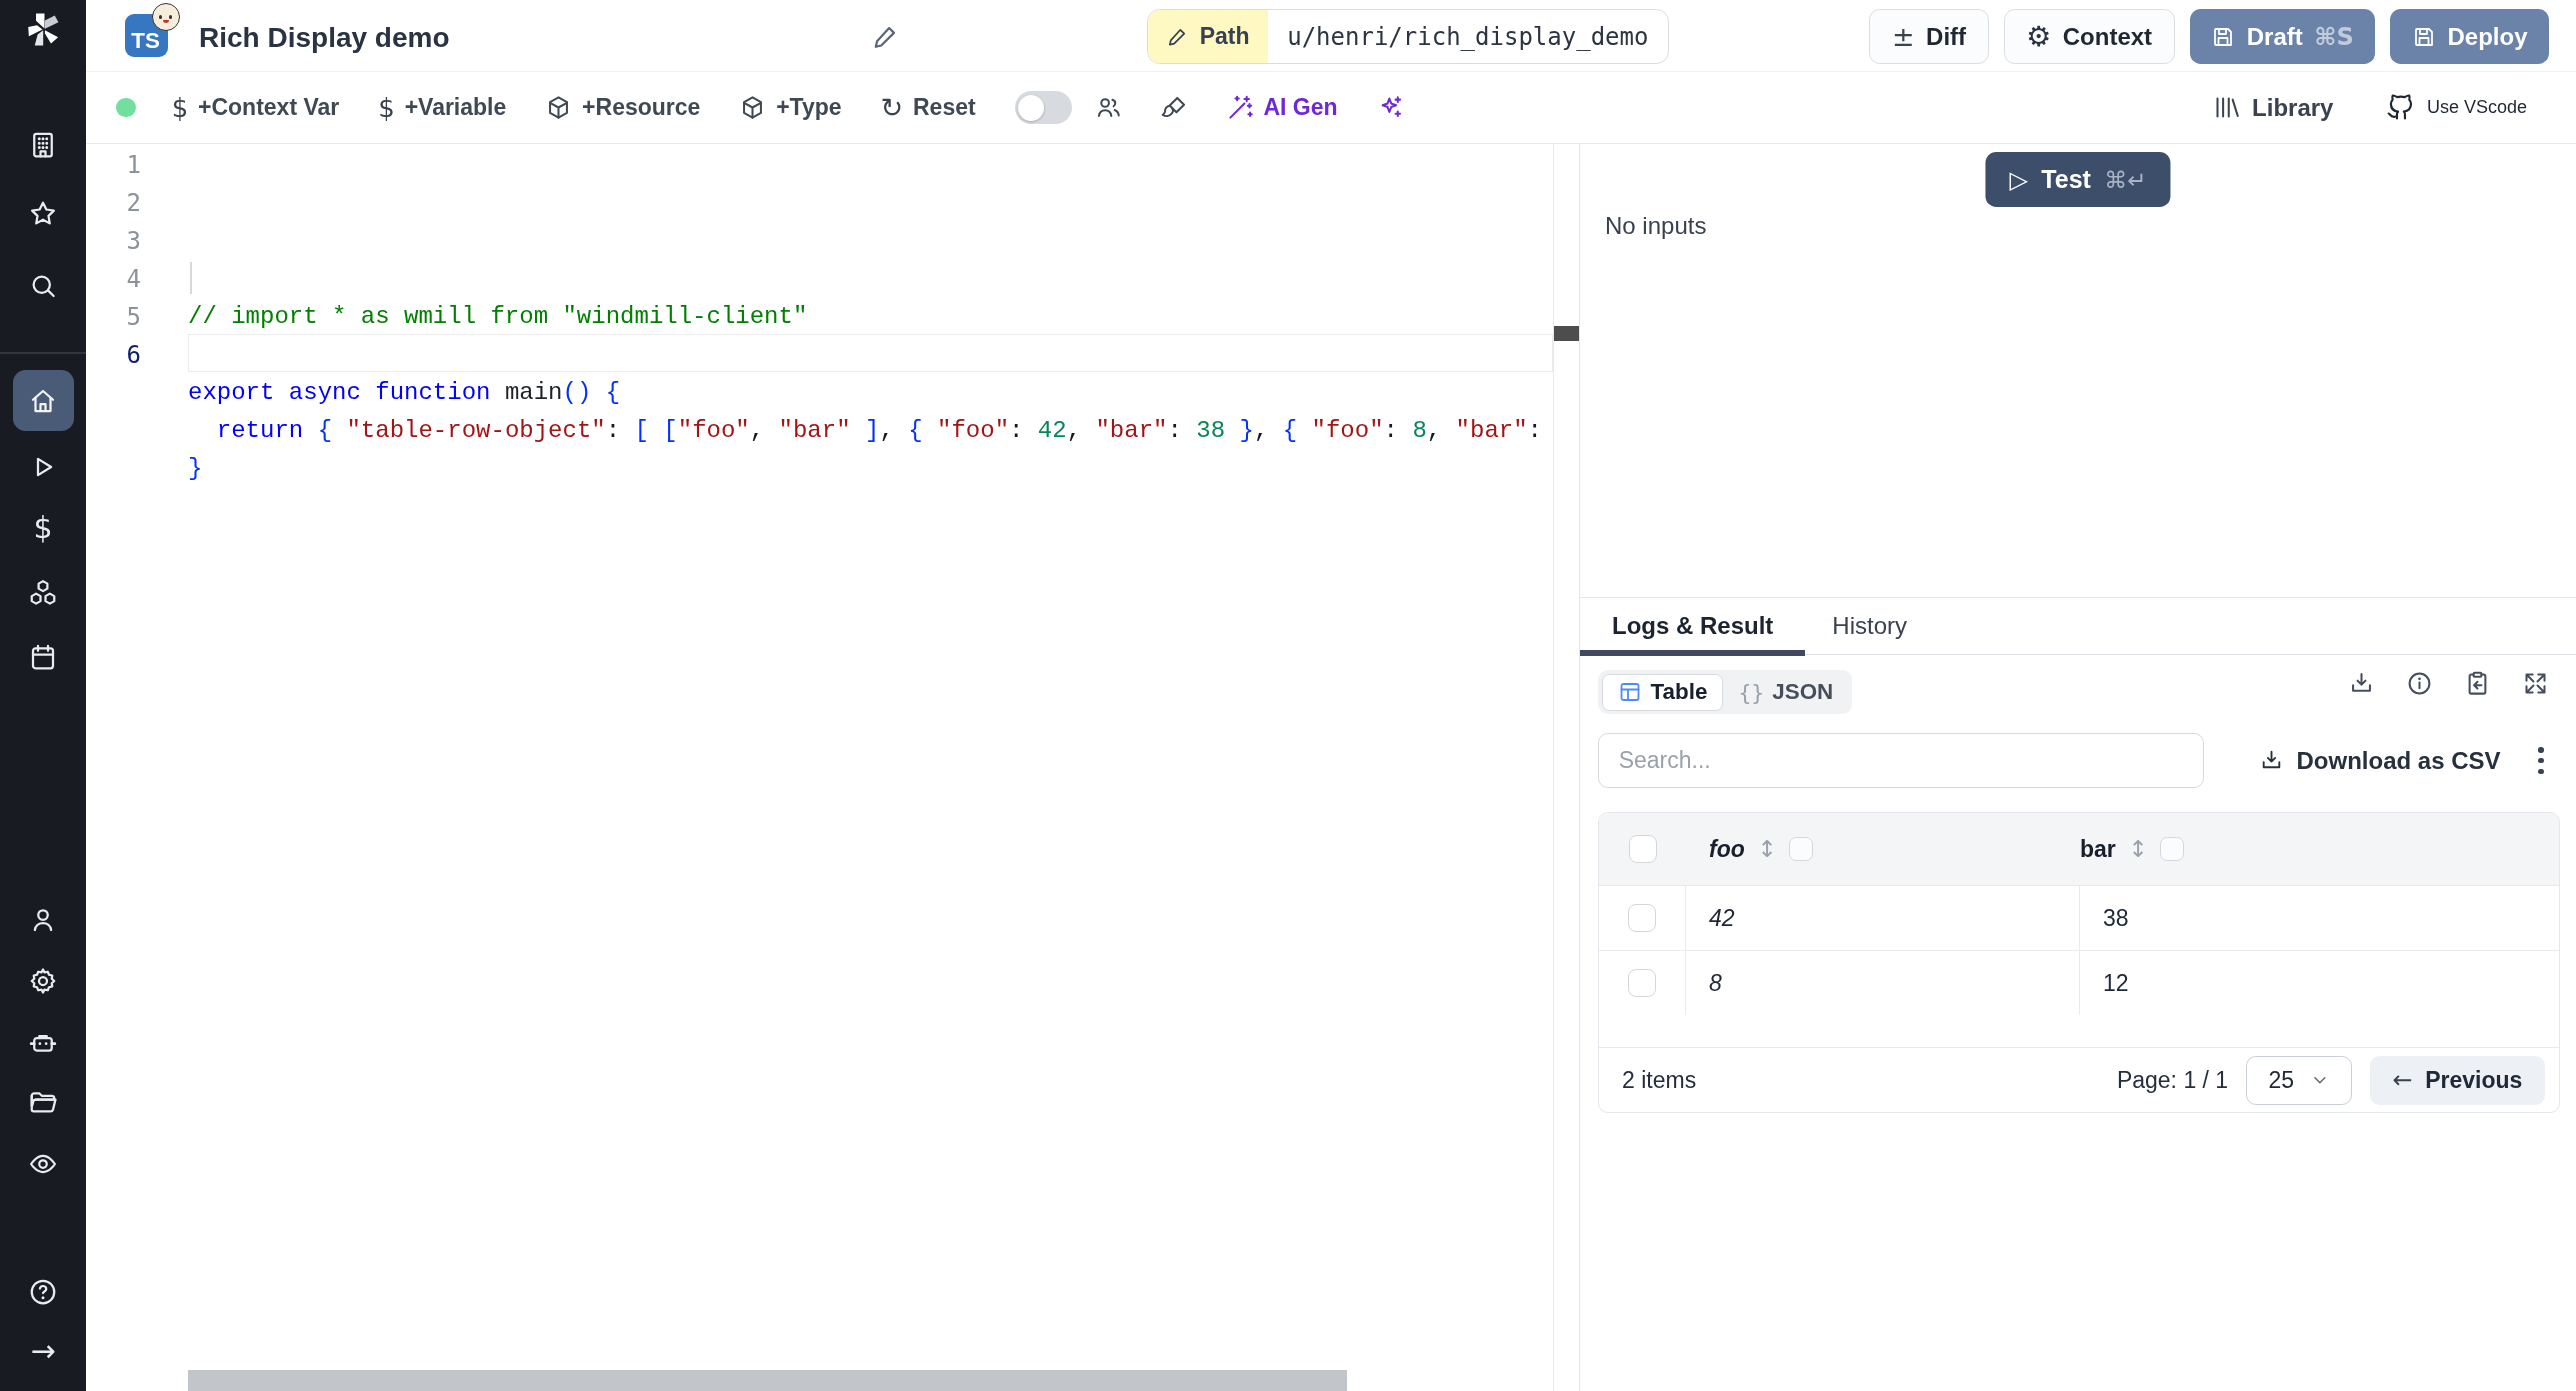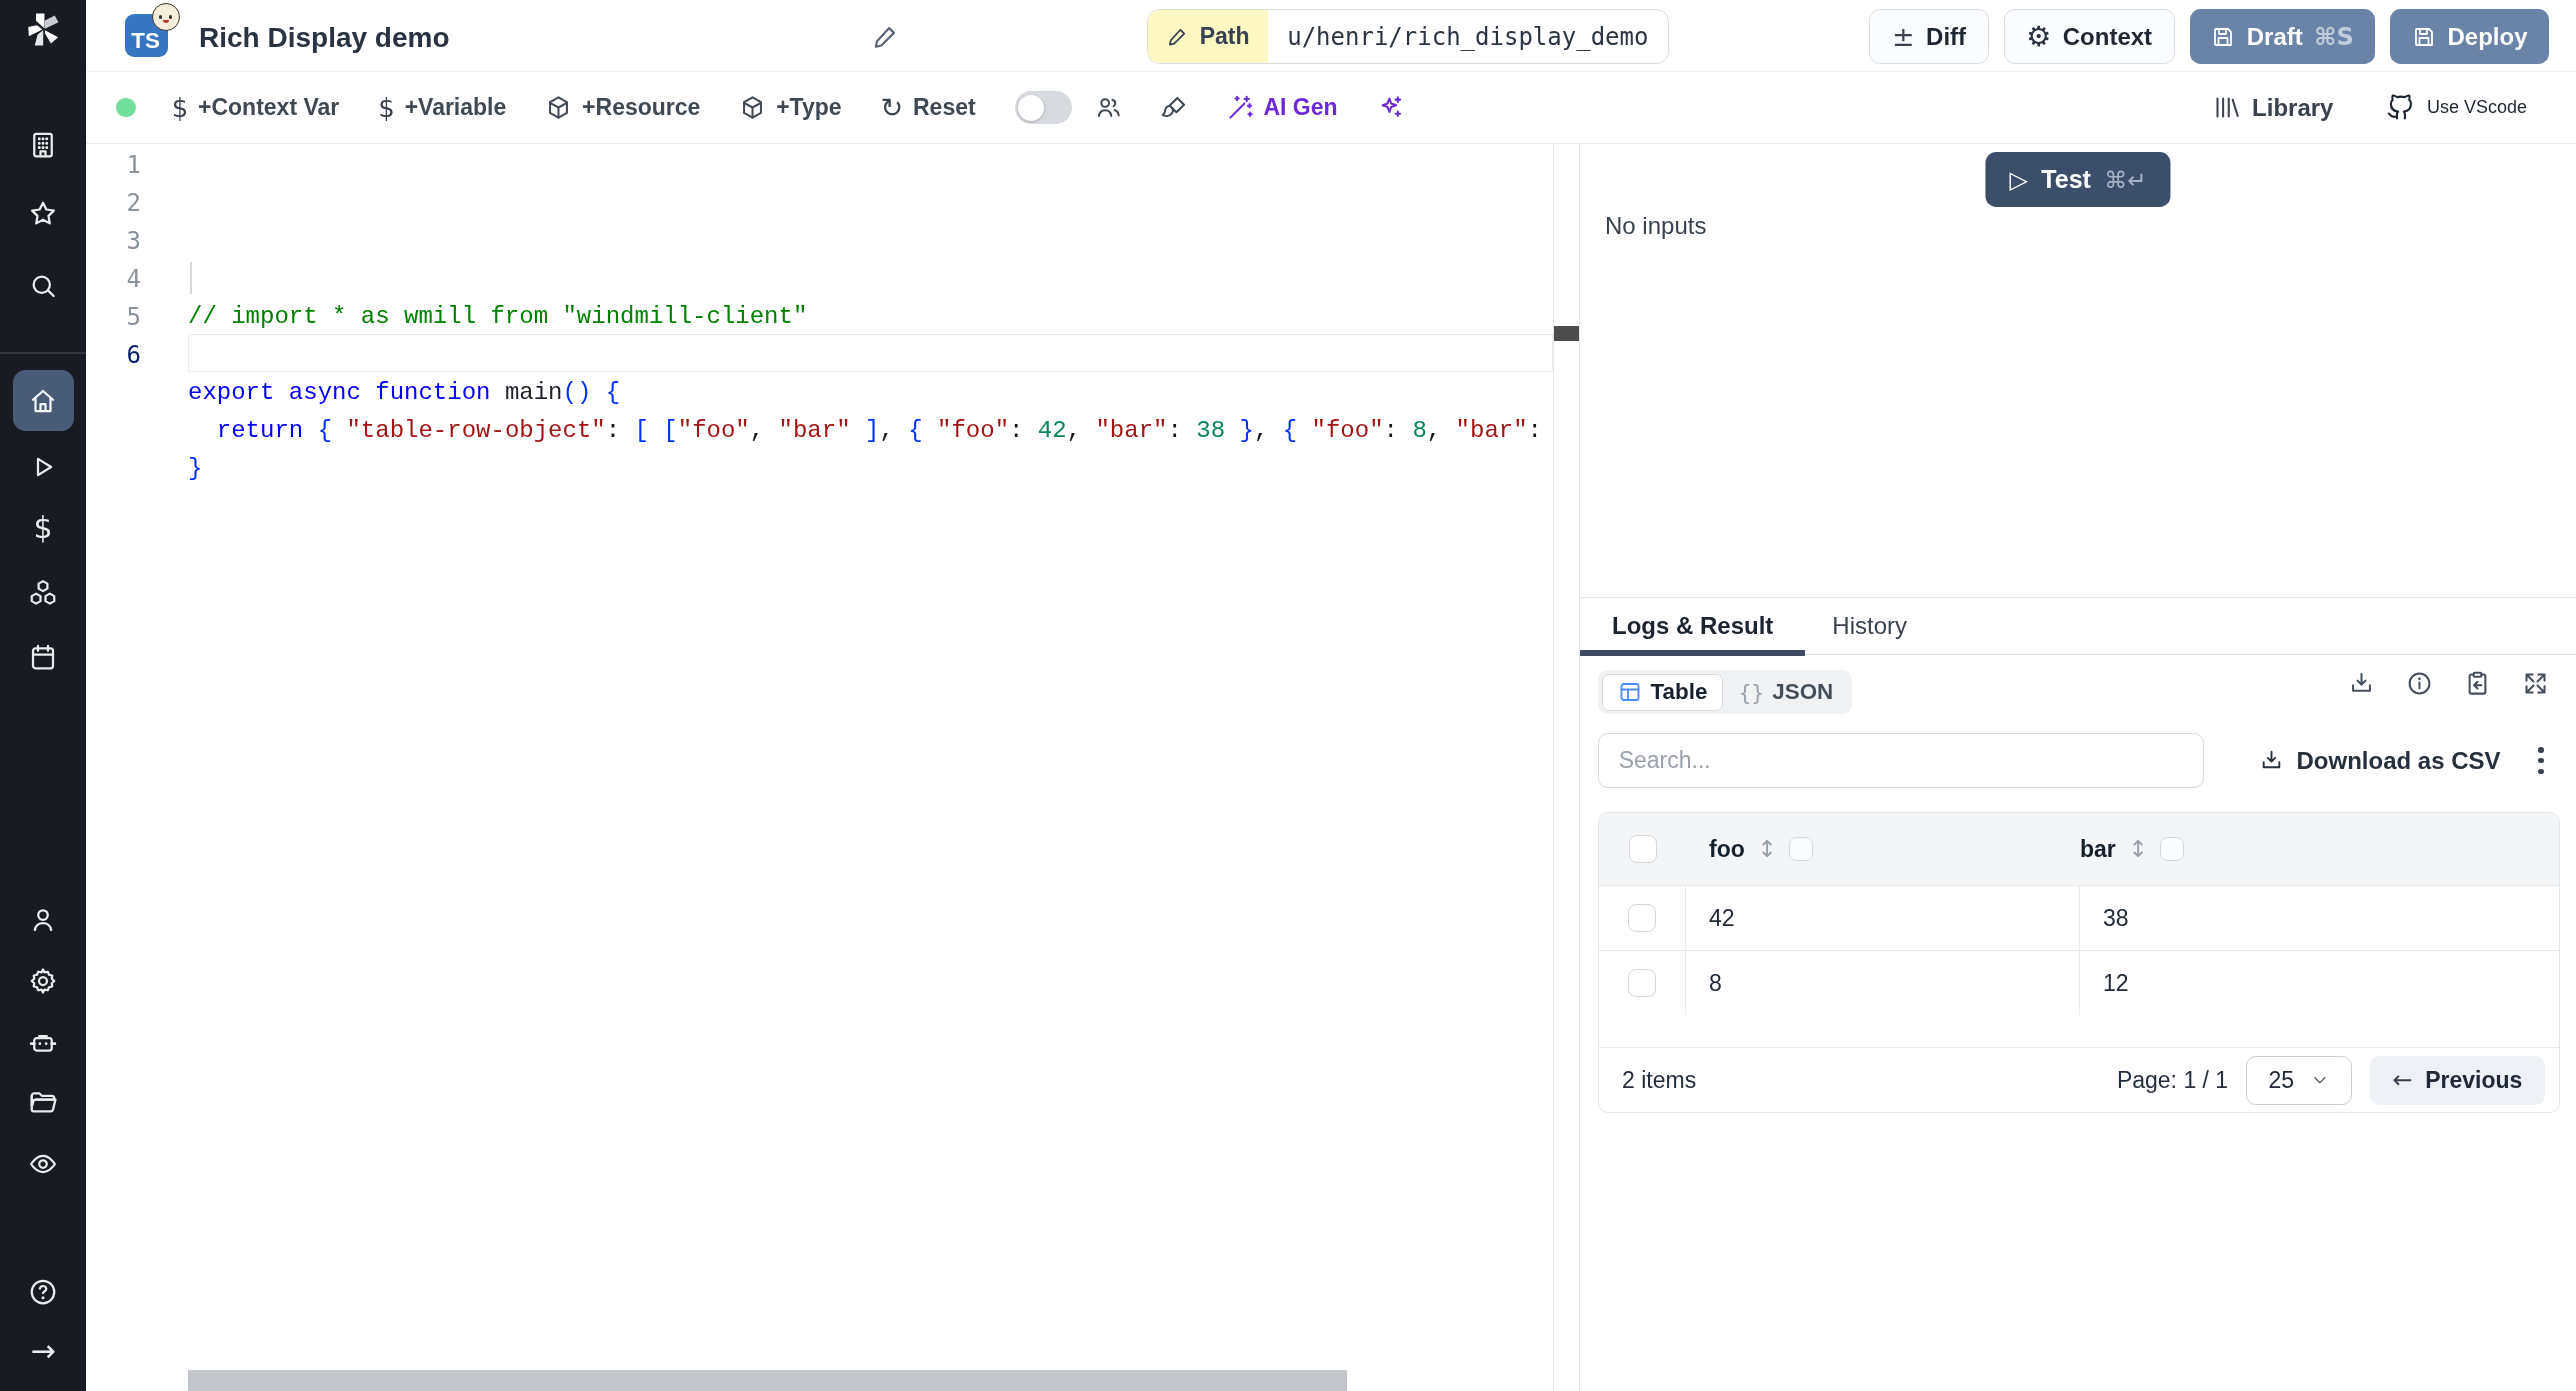--- a/index.html
+++ b/index.html
@@ -97,21 +97,21 @@
   .search-input { width:606px; height:55px; border:1.8px solid #d5d9dd; border-radius:9.8px; padding:0 19.7px; font-size:23px; color:#1f2733; font-family:"Liberation Sans", sans-serif; outline:none; }
   .search-input::placeholder { color:#9aa1ab; }
   .csv { display:flex; align-items:center; gap:12.5px; margin-left:55px; color:#27303d; font-size:24px; font-weight:600; }
   .csv svg{width:25px;height:25px;}
   .kebab { margin-left:auto; display:flex; flex-direction:column; gap:5.4px; padding:5.4px; }
   .kebab i { width:5.4px; height:5.4px; border-radius:50%; background:#39424e; }
 
   .tcard { margin:24px 16px 0 18px; border:1.8px solid #e3e6ea; border-radius:9.8px; overflow:hidden; }
   .thead { height:72px; background:#f4f5f7; display:flex; align-items:center; }
   .col-cb { width:87px; display:flex; justify-content:center; }
-  .col-foo { width:394px; display:flex; align-items:center; gap:12.5px; }
+  .col-foo { width:394px; display:flex; align-items:center; gap:12.5px;font-style:italic; }
   .col-bar { flex:1; display:flex; align-items:center; gap:12.5px; }
   .th-label { font-size:23px; font-weight:700; color:#16202e; }
   .sort-g { font-family:"DejaVu Sans", sans-serif; font-size:23px; color:#98a1ab; }
   .cb { width:28px; height:28px; border:1.8px solid #d3d7dc; border-radius:8px; background:#fff; }
   .cb-sm { width:24px; height:24px; border:1.8px solid #d4d8dd; border-radius:7.2px; background:#fbfcfd; }
   .trow { height:65px; display:flex; align-items:center; border-top:1.8px solid #e8ebee; font-size:23px; color:#202938; }
   .trow .col-cb { align-self:stretch; align-items:center; border-right:1.8px solid #e8ebee; }
   .trow .col-foo { align-self:stretch; align-items:center; border-right:1.8px solid #e8ebee; padding-left:23px; }
   .trow .col-bar { align-self:stretch; align-items:center; padding-left:23px; }
   .tfoot { height:65px; border-top:1.8px solid #e8ebee; display:flex; align-items:center; padding:0 14.3px 0 23px;margin-top:32px; }

